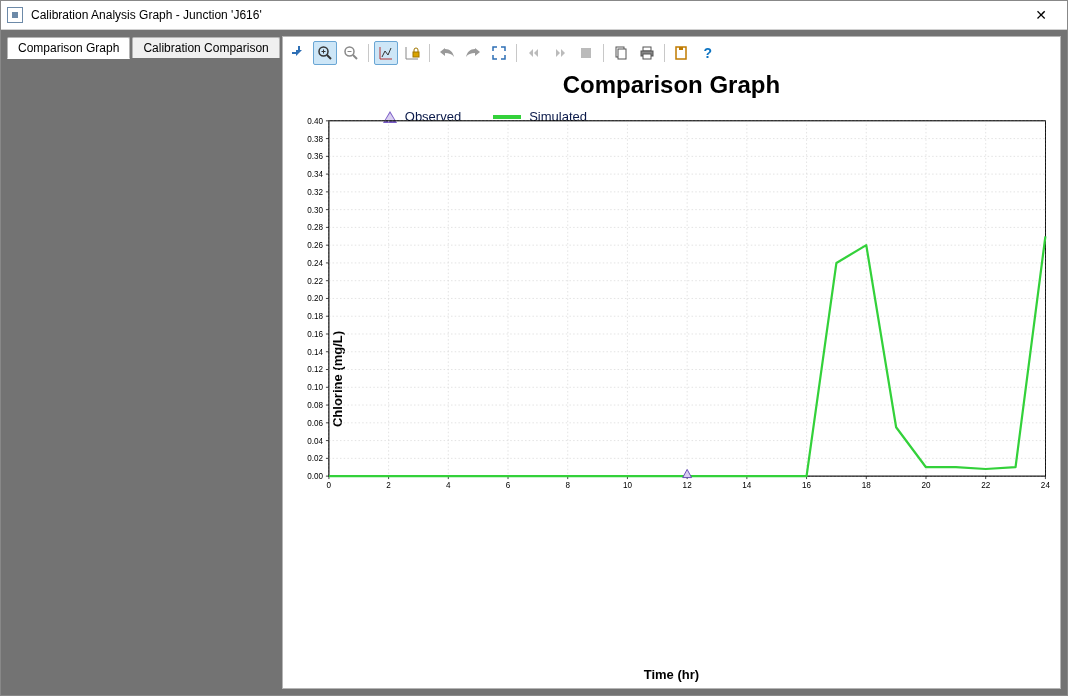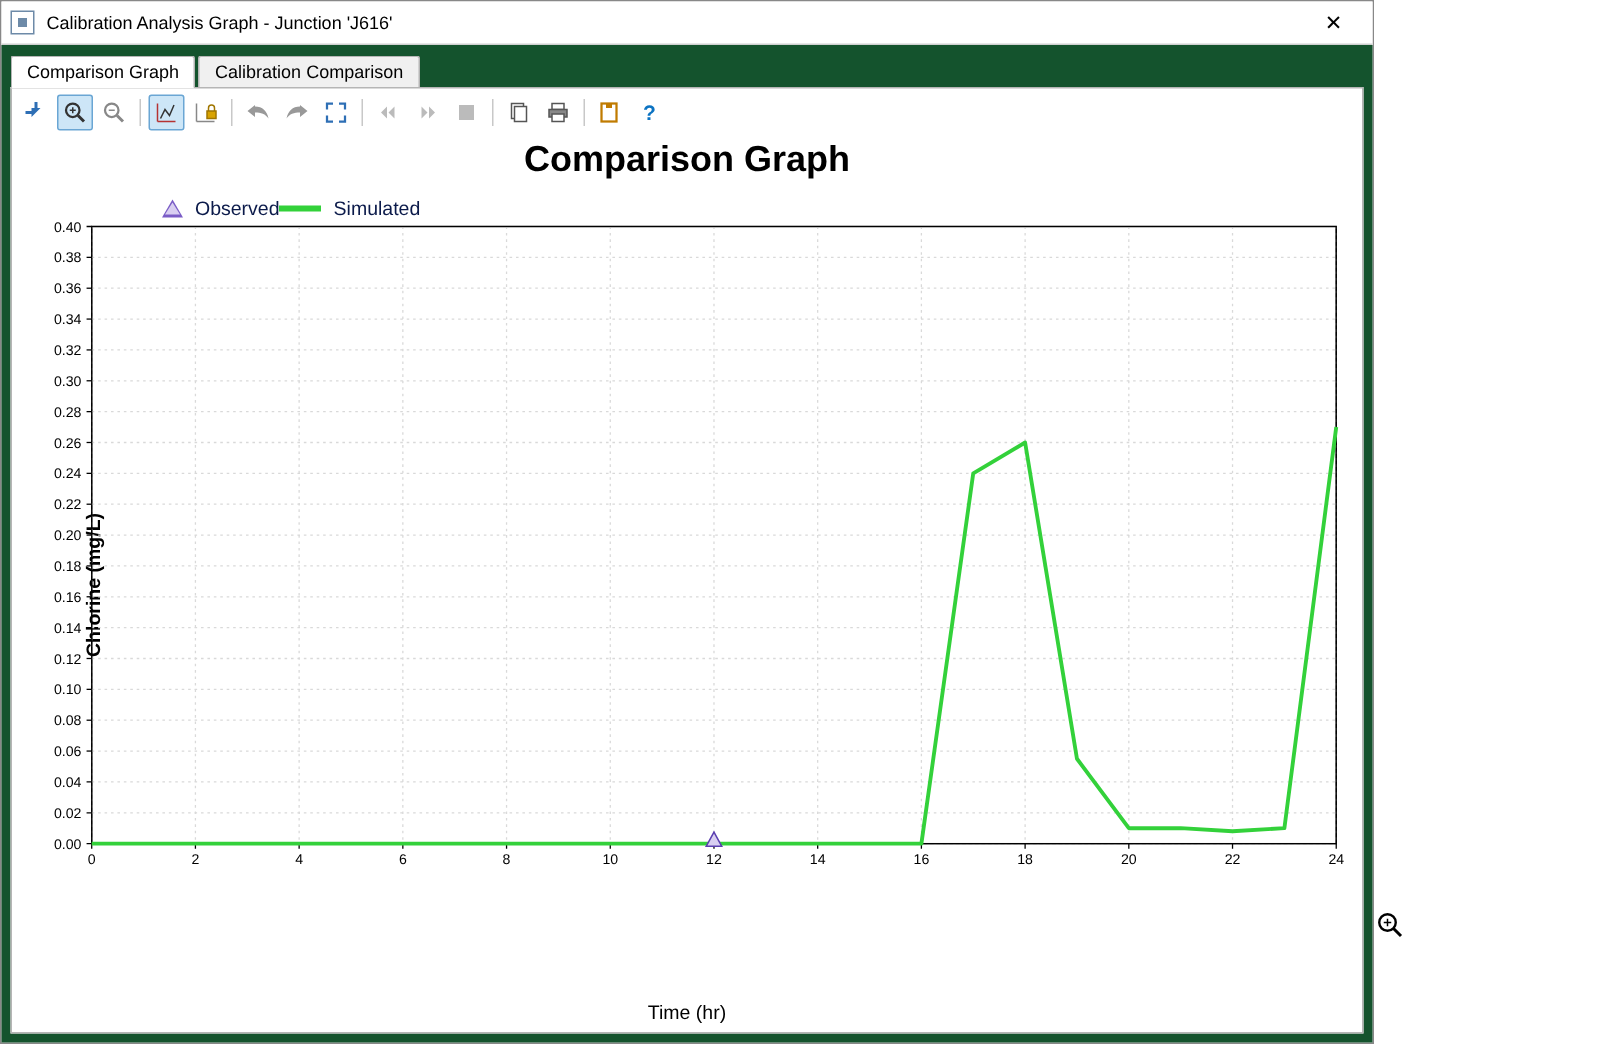--- a/index.html
+++ b/index.html
@@ -1,44 +1,44 @@
 <!DOCTYPE html>
 <html><head>
 <meta charset="utf-8">
 <style>
 html,body{margin:0;padding:0;font-family:"Segoe UI",Tahoma,Arial,sans-serif;font-size:12px;background:#fff;color:#000}
-.window{width:916px;height:696px;box-sizing:border-box;border:1px solid #888;display:flex;flex-direction:column;background:#fff}
+.window{width:1068px;height:696px;box-sizing:border-box;border:1px solid #888;display:flex;flex-direction:column;background:#fff}
 .titlebar{height:28px;display:flex;align-items:center;padding:0 6px;border-bottom:1px solid #d0d0d0;background:#fff}
 .titlebar .icon-box{width:14px;height:14px;border:1px solid #6d8aa8;margin-right:8px;display:flex;align-items:center;justify-content:center}
 .titlebar .icon-box .inner{width:6px;height:6px;background:#6d8aa8}
 .titlebar .title{flex:1;font-size:12px}
 .titlebar .close{width:40px;height:100%;display:flex;align-items:center;justify-content:center;font-size:14px;font-family:Arial,sans-serif}
 
-.client{flex:1;background:#14532d;padding:6px;display:flex;flex-direction:column;box-sizing:border-box}
+.client{flex:1;background:#737373;padding:6px;display:flex;flex-direction:row;box-sizing:border-box}
 .tabstrip{display:flex;align-items:flex-end;height:22px;position:relative;z-index:2}
 .tab{padding:3px 10px;border:1px solid #b5b5b5;border-bottom:none;background:#f0f0f0;margin-right:2px;border-radius:2px 2px 0 0;font-size:12px;cursor:default;position:relative}
 .tab.active{background:#fff;border-bottom:1px solid #fff;margin-bottom:-1px}
 .panel{flex:1;background:#fff;border:1px solid #b5b5b5;display:flex;flex-direction:column}
 
 .toolbar{display:flex;align-items:center;height:28px;padding:2px 4px;gap:2px}
 .tbtn{width:22px;height:22px;display:flex;align-items:center;justify-content:center;border:1px solid transparent;border-radius:2px;color:#333}
 .tbtn.active{background:#cde6f7;border-color:#6aa6d4}
 .tsep{width:1px;height:18px;background:#c8c8c8;margin:0 3px}
 .tbtn svg{display:block}
 
 .chart-wrap{flex:1;position:relative}
 .chart-title{text-align:center;font-size:24px;font-weight:700;margin-top:2px}
-.legend{position:absolute;top:40px;left:100px;display:flex;align-items:center;font-size:13px;color:#0b1a4a}
+.legend{position:absolute;top:40px;left:100px;display:flex;gap:32px;align-items:center;font-size:13px;color:#0b1a4a}
 .legend .item{display:flex;align-items:center;gap:8px}
 .legend .tri{width:0;height:0;border-left:7px solid transparent;border-right:7px solid transparent;border-bottom:12px solid #7a5cc6;position:relative}
 .legend .tri::after{content:"";position:absolute;left:-5px;top:2px;width:0;height:0;border-left:5px solid transparent;border-right:5px solid transparent;border-bottom:8px solid #d9cff1}
 .legend .line{width:28px;height:4px;background:#33d13a}
 svg.plot{position:absolute;inset:0}
 .yaxis-label{position:absolute;left:6px;top:50%;transform:translateY(-50%) rotate(-90deg);transform-origin:center;font-size:13px;font-weight:700}
-.xaxis-label{position:absolute;bottom:6px;left:50%;transform:translateX(-50%);font-size:13px;font-weight:400}
+.xaxis-label{position:absolute;bottom:6px;left:50%;transform:translateX(-50%);font-size:13px;font-weight:700}
 
 .cursor-mag{position:absolute;pointer-events:none}
 </style>
 </head>
 <body>
 
 <div class="window">
 
   <div class="titlebar">
     <div class="icon-box">

